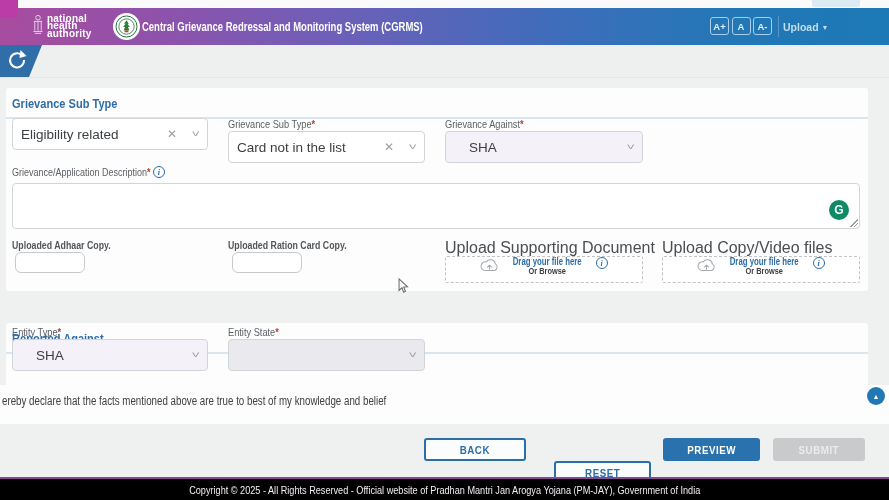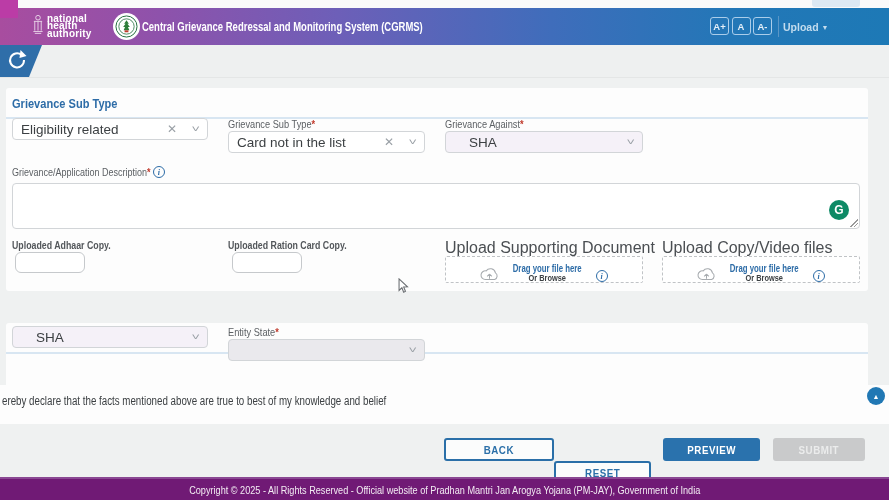--- a/index.html
+++ b/index.html
@@ -38,21 +38,21 @@
   
   .panel { background:#fdfdfd; border-radius:3px; }
   #panel1 { left:6px; top:88px; width:862px; height:203px; }
   #panel2 { left:6px; top:295px; width:862px; height:83px;margin-top:28px; }
   .sec-head { padding:6px 0 5px 6px; border-bottom:2px solid #d8e6f2; }
   .sec-head span { display:inline-block; color:#2d6ca7; font-size:13px; font-weight:bold; transform:scaleX(0.85); transform-origin:left center; white-space:nowrap;}
 
   .label { font-size:11px; color:#5c6064; }
   .label .txt { display:inline-block; transform:scaleX(0.84); transform-origin:left center; white-space:nowrap; }
   .label b.req { color:#c0392b; }
-  .sel { height:22px; border:1px solid #d2d5d8; border-radius:4px; background:#fff; display:flex; align-items:center; padding:0 8px; font-size:13.5px; color:#3c4043; position:relative;}
+  .sel { height:32px; border:1px solid #d2d5d8; border-radius:4px; background:#fff; display:flex; align-items:center; padding:0 8px; font-size:13.5px; color:#3c4043; position:relative;}
   .sel.lav { background:#f5f1f8;padding-left:23px; }
   .sel.dis { background:#eae9ed; }
   .sel .x { position:absolute; right:30px; color:#9aa0a6; font-size:12px; }
   .sel .chev { position:absolute; right:9px; color:#9aa0a6; font-size:9px; transform:scaleX(1.6); }
 
   #row1-col1 { left:12px; top:118px; width:196px; }
   #row1-col2 { left:228px; top:118px; width:197px; }
   #row1-col3 { left:445px; top:118px; width:198px; }
   .fld-label { display:block; margin-bottom:2px; height:11px; }
 
@@ -66,21 +66,21 @@
 
   .up-label { font-size:16px; color:#4a4e52; white-space:nowrap; }
   .up-label.bold { font-size:11px; font-weight:bold; color:#53575b; transform:scaleX(0.8); transform-origin:left center; }
   #up1-label { left:12px; top:239px; }
   #up2-label { left:228px; top:239px; }
   #up3-label { left:445px; top:239px; }
   #up4-label { left:662px; top:239px; }
   .mini-box { width:70px; height:21px; border:1px solid #c6c9cc; border-radius:6px; background:#fff; }
   #mini1 { left:15px; top:252px; }
   #mini2 { left:232px; top:252px; }
-  .dropzone { width:198px; height:27px; border:1px dashed #c0c3c6; border-radius:2px; background:#fff; display:flex; align-items:flex-end; justify-content:center; gap:4px; }
+  .dropzone { width:198px; height:27px; border:1px dashed #c0c3c6; border-radius:2px; background:#fff; display:flex; align-items:flex-start; justify-content:center; gap:4px; }
   #drop1 { left:445px; top:256px; }
   #drop2 { left:662px; top:256px; }
   .dz-text { text-align:center; line-height:9px; transform:scaleX(0.78); transform-origin:center; white-space:nowrap;}
   .dz-drag { color:#2d6ca7; font-size:10px; font-weight:bold; display:block;}
   .dz-browse { color:#3c4043; font-size:9.5px; font-weight:bold; display:block;}
   .cloud { width:19px; height:16px; flex:none; }
 
   #ent-col1 { left:12px; top:326px; width:196px; }
   #ent-col2 { left:228px; top:326px; width:197px; }
 
@@ -89,27 +89,27 @@
   #decl-text { left:2px; top:394px; font-size:12.5px; color:#3c4043; transform:scaleX(0.78); transform-origin:left center; white-space:nowrap;}
 
   
   #scrolltop { left:867px; top:387px; width:18px; height:18px; border-radius:50%; background:#2178b4; color:#fff; display:flex; align-items:center; justify-content:center; font-size:7px; }
 
   
   .btn { position:absolute; top:438px; height:23px; border-radius:3px;
      display:flex; align-items:center; justify-content:center; }
   .btn span { font-size:11.5px; font-weight:bold; letter-spacing:.6px; transform:scaleX(0.85); }
   .btn.outline { background:#fbfcfc; border:2px solid #2a6fa8; color:#2a6fa8; }
-  #btn-back { left:444px; width:110px; }
+  #btn-back { left:424px; width:102px; }
   #btn-reset { left:554px; width:97px;margin-top:23px; }
   #btn-preview { left:663px; width:97px; background:#2a72ad; color:#fff; border:none; }
   #btn-submit { left:773px; width:92px; background:#c9cacb; color:#ebecec; border:none; }
 
   
-  #footer { left:0; top:477px; width:889px; height:23px; background:#701a75; border-top:2px solid #8a4893; display:flex; align-items:center; justify-content:center; }
+  #footer { left:0; top:477px; width:889px; height:23px; background:#000000; border-top:2px solid #8a4893; display:flex; align-items:center; justify-content:center; }
   #footer span { color:#f3ecf3; font-size:10.5px; transform:scaleX(0.87); white-space:nowrap; }
 
   
   #cursor { left:398px; top:278px; width:11px; height:16px; z-index:99; }
 </style>
 </head>
 <body>
 
 <div id="top-strip" class="abs"></div>
 <div id="top-right-pill" class="abs"></div>
@@ -220,20 +220,21 @@
     <span class="dz-drag">Drag your file here</span>
     <span class="dz-browse">Or Browse</span>
   </span>
   <span class="info-i">i</span>
 </div>
 
 <div id="panel2" class="abs panel">
   <div class="sec-head"><span>Reported Against</span></div>
 </div>
 <div id="ent-col1" class="abs">
+  <span class="label fld-label"><span class="txt"><span>Entity Type</span><b class="req">*</b></span></span>
   <div class="sel lav">
     <span>SHA</span>
     <span class="chev">˅</span>
   </div>
 </div>
 <div id="ent-col2" class="abs">
   <span class="label fld-label"><span class="txt"><span>Entity State</span><b class="req">*</b></span></span>
   <div class="sel dis">
     <span></span>
     <span class="chev">˅</span>

